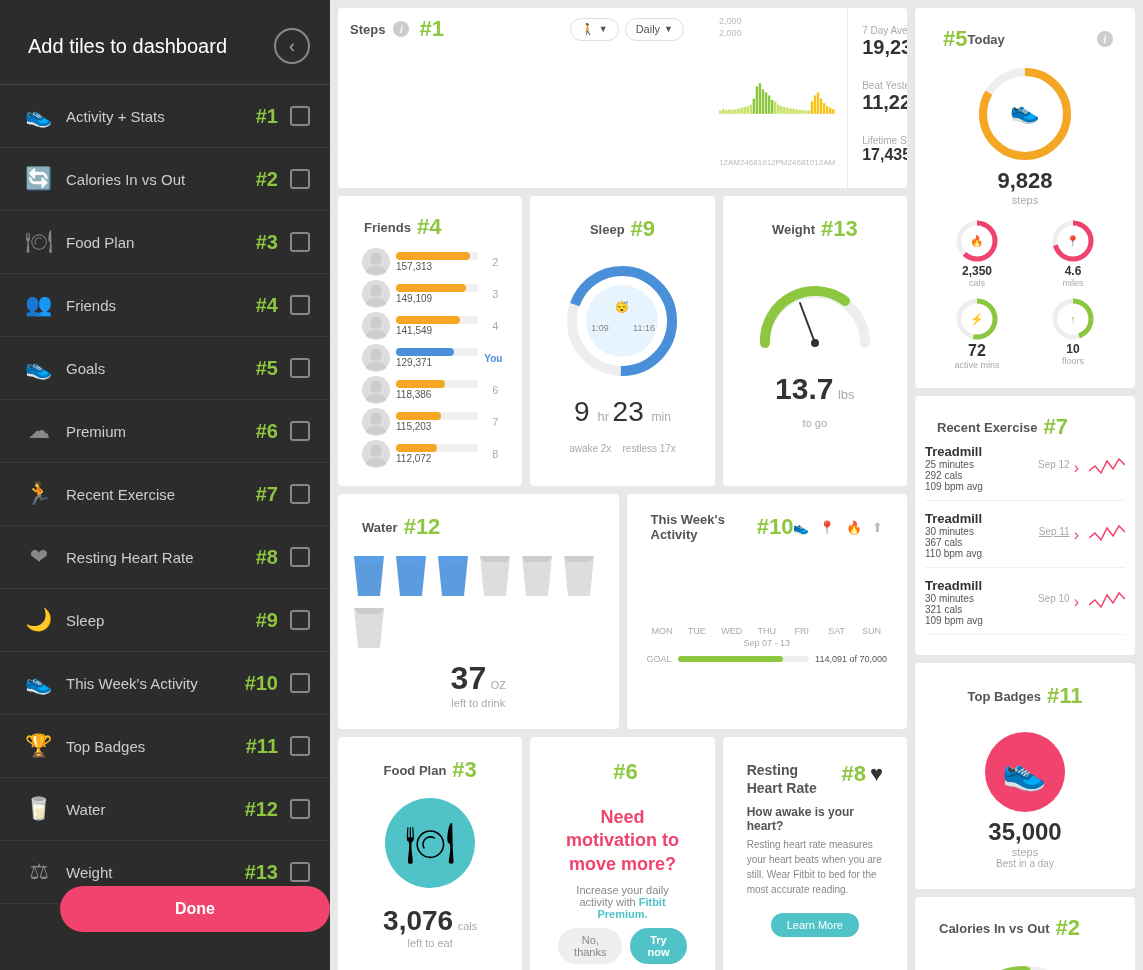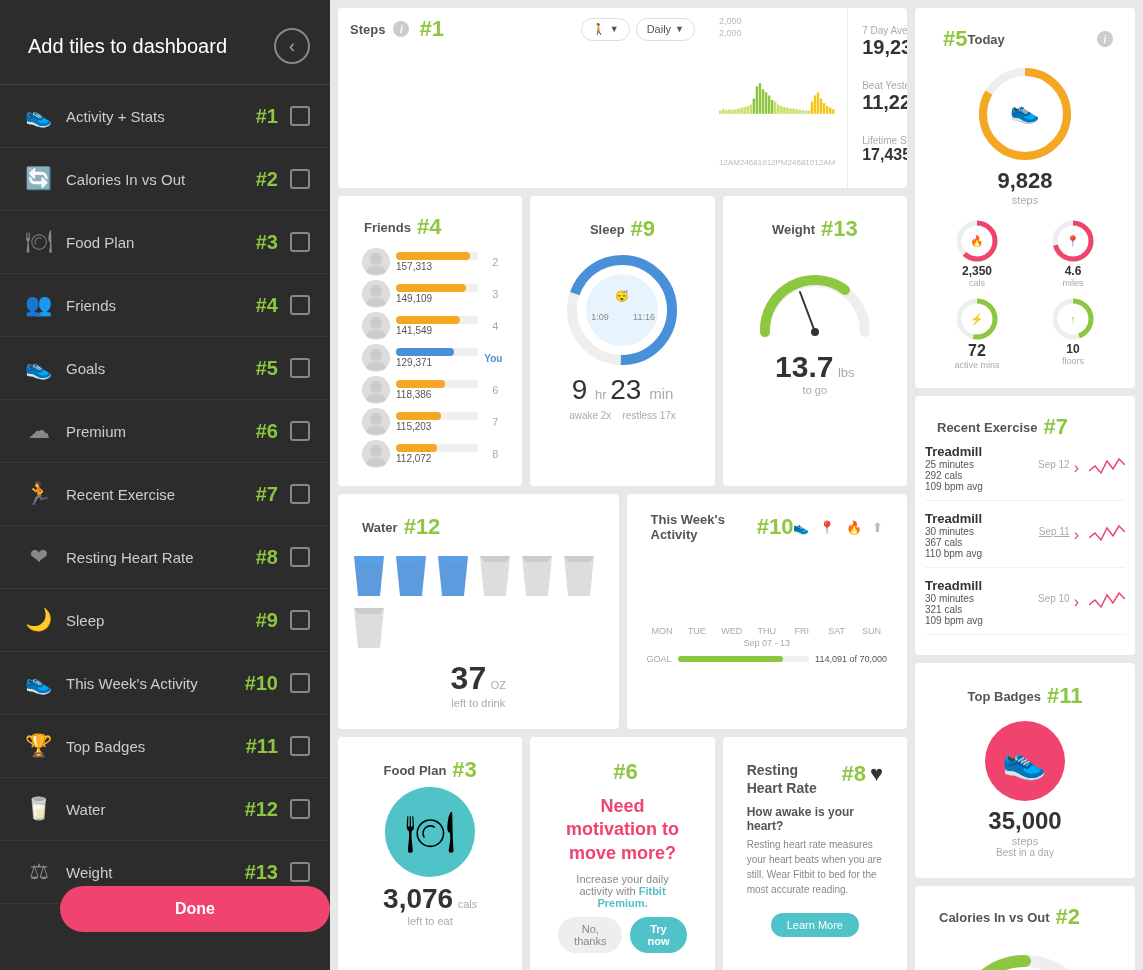--- a/index.html
+++ b/index.html
@@ -100,20 +100,21 @@
       gap: 8px;
     }
     #left-col { display: flex; flex-direction: column; gap: 8px; }
     #right-col { display: flex; flex-direction: column; gap: 8px; }
 
     .tile {
       background: #fff;
       border-radius: 4px;
       overflow: hidden;
       position: relative;
+      gap: 11px;
     }
     .tile-num {
       color: #8dc63f;
       font-weight: 700;
       font-size: 22px;
       margin-left: 6px;
     }
     .tile-header {
       display: flex; align-items: center;
       padding: 8px 12px 4px 12px;
@@ -577,21 +578,21 @@
             <text x="60" y="50" text-anchor="middle" font-size="11" fill="#aaa">😴</text>
             <text x="38" y="70" text-anchor="middle" font-size="9" fill="#888">1:09</text>
             <text x="82" y="70" text-anchor="middle" font-size="9" fill="#888">11:16</text>
           </svg>
         </div>
         <div style="text-align:center;">
           <span style="font-size:28px; font-weight:300; color:#333;">
             <span>9</span>
             <span style="font-size:13px;color:#aaa;"> hr </span>
             <span>23</span>
-            <span style="font-size:15px;color:#aaa;"> min</span>
+            <span style="font-size:12px;color:#aaa;"> min</span>
           </span>
         </div>
         <div style="text-align:center; font-size:10px; color:#aaa; margin:4px 0;">
           <span>awake 2x</span>
           &nbsp;&nbsp;
           <span>restless 17x</span>
         </div>
       </div>
 
       <div class="tile" id="weight-tile">

